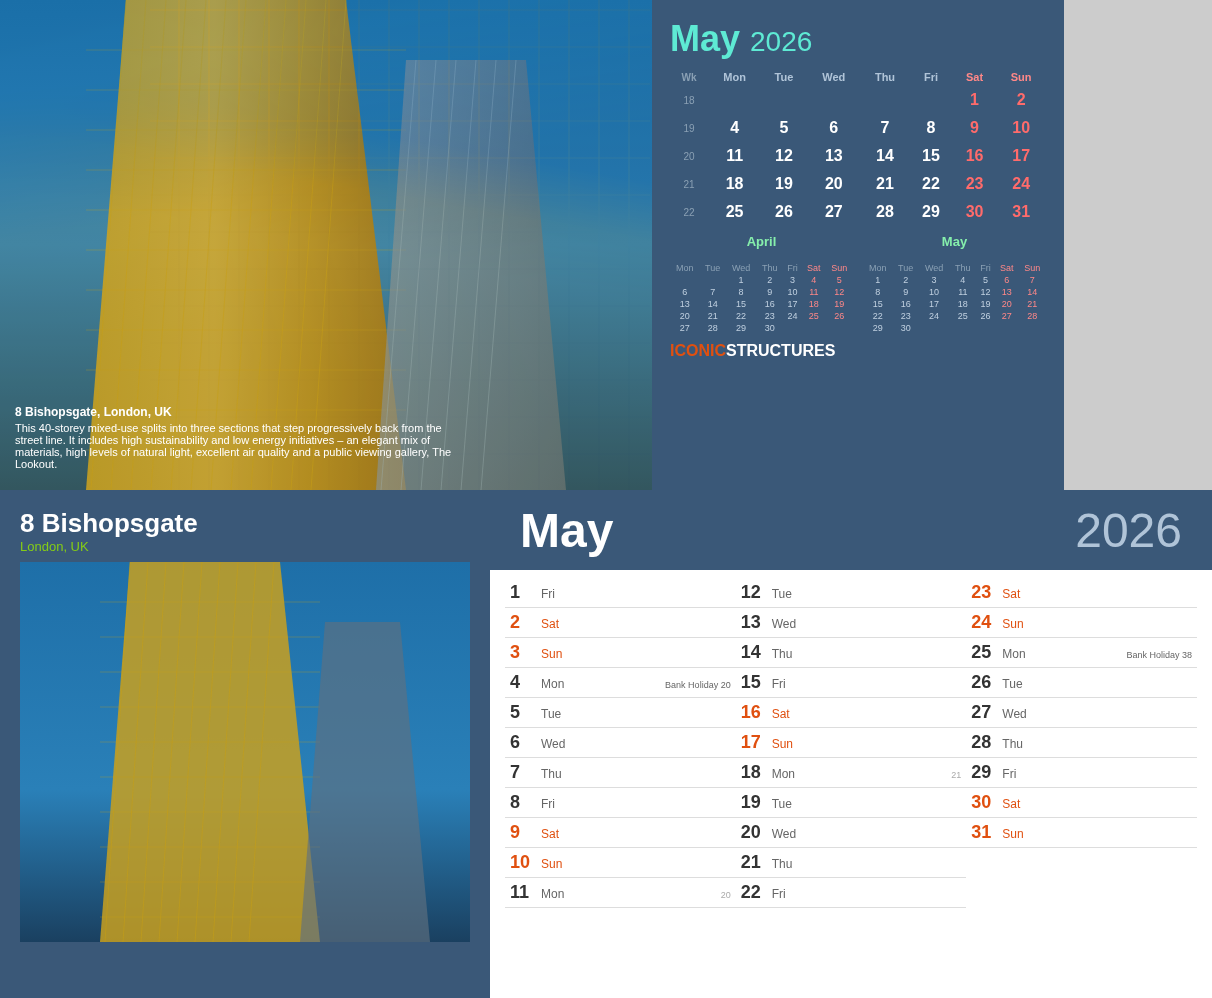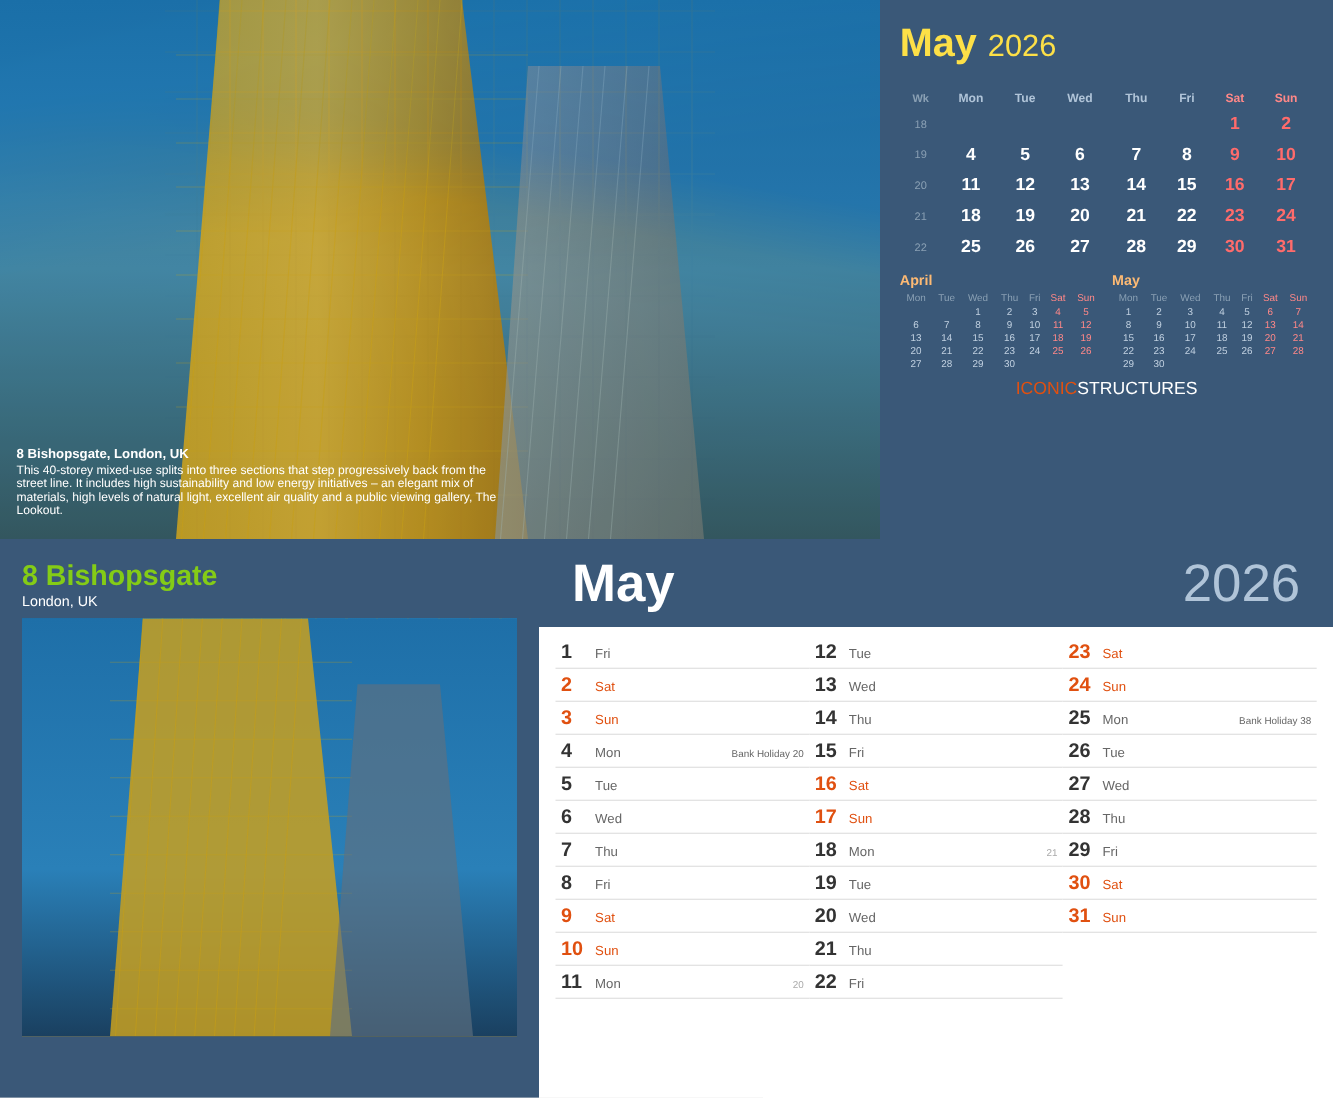--- a/index.html
+++ b/index.html
@@ -13,21 +13,21 @@
 
     
     .top-half {
       width: 1212px;
       height: 490px;
       position: relative;
       display: flex;
     }
 
     .photo-area {
-      width: 800px;
+      width: 652px;
       height: 490px;
       background: linear-gradient(135deg, #1a6fa8 0%, #2a8fd4 20%, #1a5f8a 40%, #c8a020 60%, #d4a830 70%, #1a4a6e 85%, #0a2a4a 100%);
       position: relative;
       overflow: hidden;
     }
 
     .photo-area::before {
       content: '';
       position: absolute;
       top: 0; left: 0; right: 0; bottom: 0;
@@ -84,22 +84,22 @@
       width: 412px;
       height: 490px;
       background: #3a5878;
       padding: 18px 18px 10px 18px;
       color: white;
     }
 
     .main-month-title {
       font-size: 36px;
       font-weight: bold;
-      margin-bottom: 21px;
-      color: #fde047;
+      margin-bottom: 8px;
+      color: #5eead4;
     }
 
     .main-month-title .year {
       font-size: 28px;
       font-weight: normal;
     }
 
     .main-calendar-grid {
       width: 100%;
     }
@@ -147,22 +147,23 @@
       margin-top: 8px;
     }
 
     .mini-cal {
       flex: 1;
     }
 
     .mini-cal-title {
       font-size: 13px;
       font-weight: bold;
-      color: #fdba74;
-      margin-bottom: 3px;
+      color: #86efac;
+      margin-bottom: 13px;
+      text-align: center;
     }
 
     .mini-cal table {
       width: 100%;
       border-collapse: collapse;
       font-size: 9px;
     }
 
     .mini-cal th {
       color: #8aa0b4;
@@ -174,24 +175,24 @@
     .mini-cal td {
       text-align: center;
       color: #c0d0e0;
       padding: 1px 0;
       font-size: 9px;
     }
 
     .mini-cal td.sat, .mini-cal td.sun { color: #ff8888; }
 
     .iconic-brand {
-      text-align: center;
+      text-align: left;
       margin-top: 8px;
       font-size: 16px;
-      font-weight: normal;
+      font-weight: bold;
       color: white;
     }
 
     .iconic-brand .iconic {
       color: #e05010;
     }
 
     
     .bottom-half {
       width: 1212px;
@@ -209,26 +210,26 @@
       overflow: hidden;
     }
 
     .bottom-left-header {
       margin-bottom: 8px;
     }
 
     .building-name {
       font-size: 26px;
       font-weight: bold;
-      color: #84cc16;
+      color: #ffffff;
     }
 
     .building-location {
       font-size: 13px;
-      color: #ffffff;
+      color: #84cc16;
     }
 
     .bottom-photo {
       width: 100%;
       height: 380px;
       background: linear-gradient(170deg, #1e6fa8 0%, #2880b8 15%, transparent 40%),
         linear-gradient(10deg, #c8a020 30%, #d4aa30 50%, #c09010 60%, transparent 70%),
         linear-gradient(180deg, #1a5a8a 0%, #1a3a5a 100%);
       position: relative;
       overflow: hidden;

